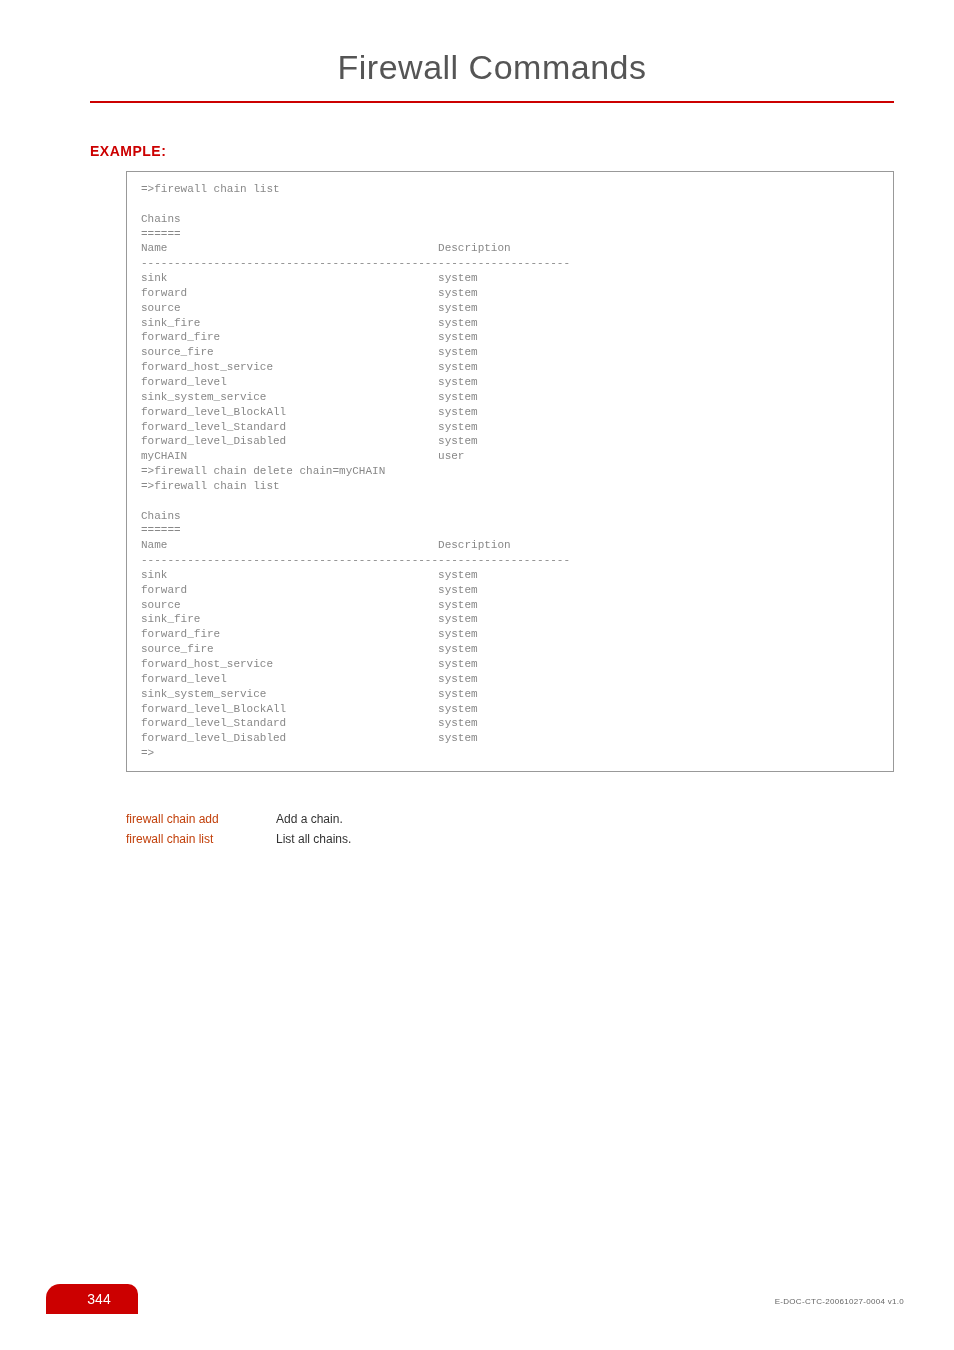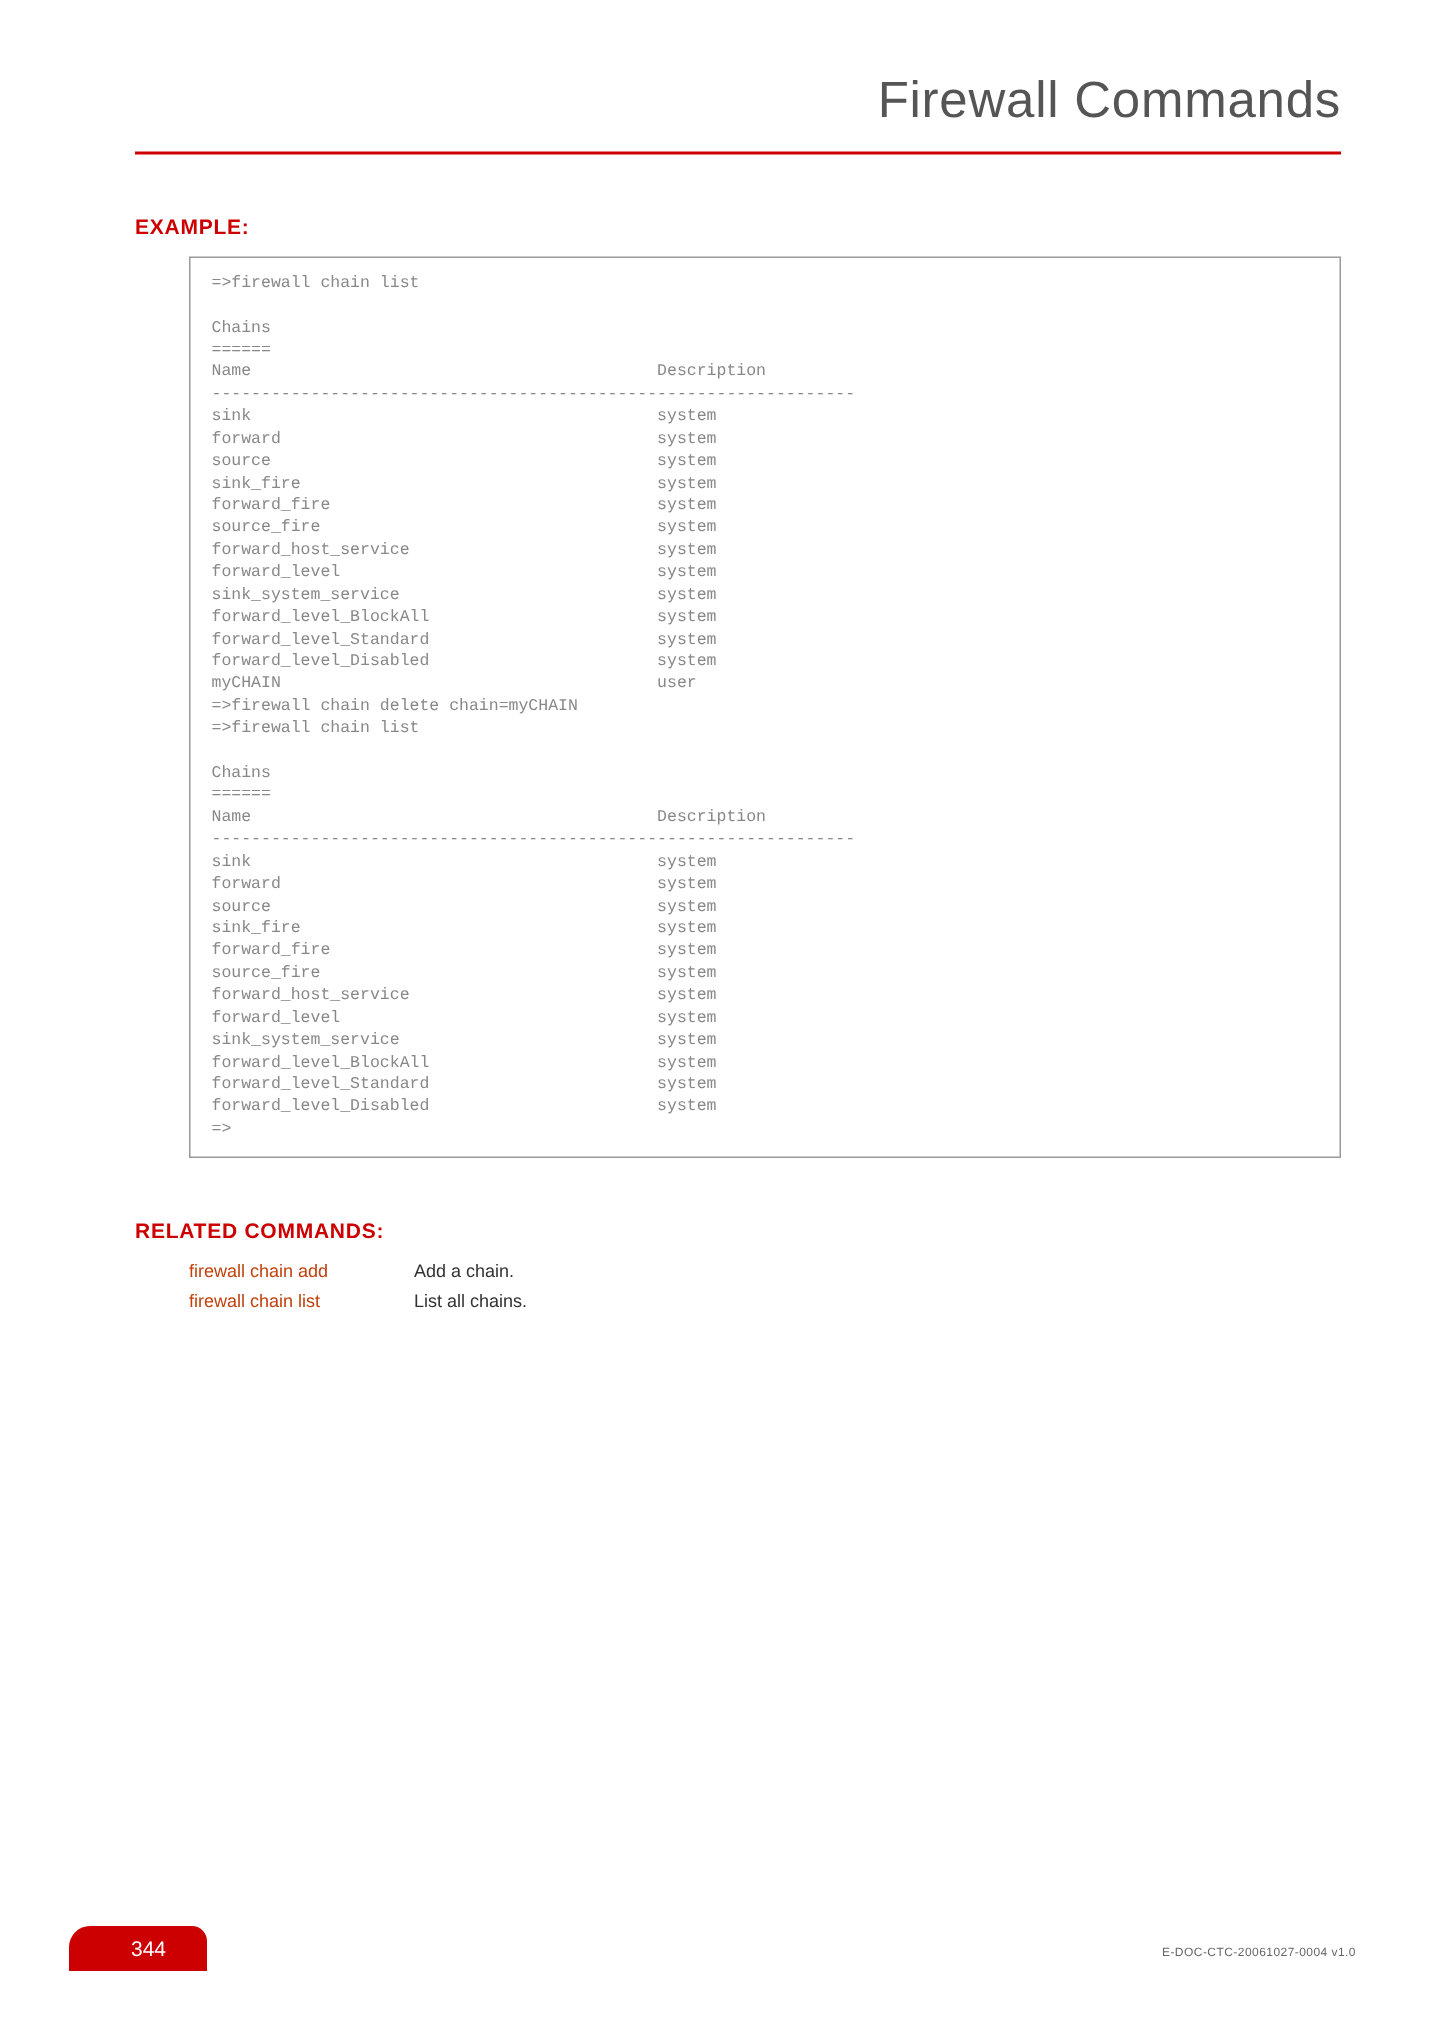--- a/index.html
+++ b/index.html
@@ -1,18 +1,18 @@
 <!DOCTYPE html>
 <html><head>
 <meta charset="utf-8">
 <style>
 * { margin: 0; padding: 0; box-sizing: border-box; }
 body { width: 954px; height: 1350px; font-family: Arial, Helvetica, sans-serif; color: #333; background: #fff; position: relative; }
 .page { padding: 48px 60px 0 90px; }
-.header-title { text-align: right; font-size: 34px; color: #555; font-weight: 300; letter-spacing: 0.5px; padding-bottom: 14px; border-bottom: 2px solid #c00; margin-bottom: 40px; }
+.header-title { text-align: center; font-size: 34px; color: #555; font-weight: 300; letter-spacing: 0.5px; padding-bottom: 14px; border-bottom: 2px solid #c00; margin-bottom: 40px; }
 .section-heading { font-size: 14px; font-weight: 700; color: #c00; letter-spacing: 0.5px; margin-bottom: 12px; }
 .code-box { border: 1px solid #999; padding: 10px 14px; margin: 0 0 40px 36px; }
 .code-box pre { font-family: Liberation Mono, monospace; font-size: 11px; color: #888; line-height: 1.35; white-space: pre; }
 .related { margin: 0 0 0 36px; font-size: 12px; }
 .related-row { display: flex; margin-bottom: 6px; }
 .related-cmd { width: 150px; color: #c2410c; }
 .related-desc { color: #333; }
 .footer { position: absolute; bottom: 36px; left: 0; right: 0; }
 .page-badge { position: absolute; left: 60px; bottom: 0; width: 78px; height: 30px; background: #c00; color: #fff; font-weight: 400; font-size: 14px; display: flex; align-items: center; justify-content: center; border-top-right-radius: 10px; }
 .page-badge::before { content: ""; position: absolute; left: -14px; bottom: 0; width: 14px; height: 30px; background: #c00; border-top-left-radius: 14px; }
@@ -60,21 +60,20 @@
 source_fire                                  system
 forward_host_service                         system
 forward_level                                system
 sink_system_service                          system
 forward_level_BlockAll                       system
 forward_level_Standard                       system
 forward_level_Disabled                       system
 =&gt;</pre>
   </div>
 
-  <div class="section-heading">RELATED COMMANDS:</div>
   <div class="related">
     <div class="related-row">
       <div class="related-cmd">firewall chain add</div>
       <div class="related-desc">Add a chain.</div>
     </div>
     <div class="related-row">
       <div class="related-cmd">firewall chain list</div>
       <div class="related-desc">List all chains.</div>
     </div>
   </div>

